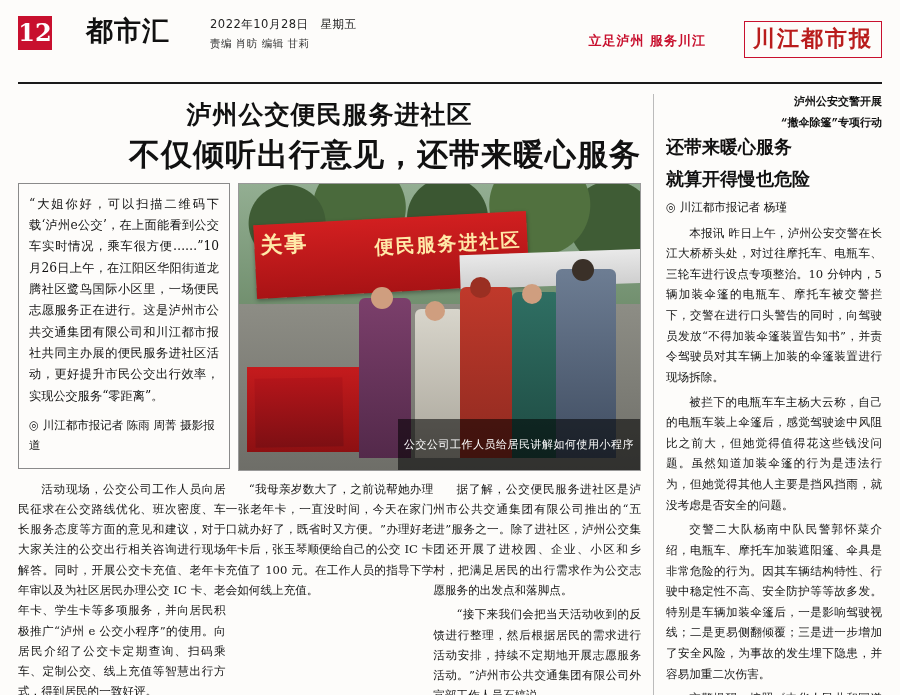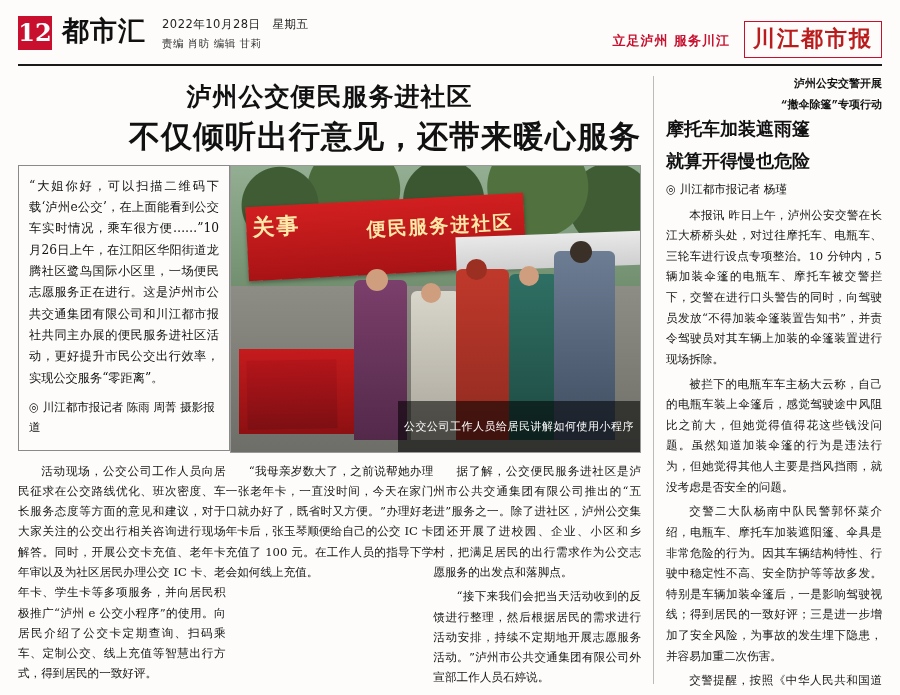--- a/index.html
+++ b/index.html
@@ -17,22 +17,23 @@
     overflow: hidden;
     box-sizing: border-box;
     padding: 14px 18px 10px 18px;
   }
 
   
   .masthead {
     display: flex;
     align-items: flex-start;
     border-bottom: 2px solid #1a1a1a;
-    padding-bottom: 4px;
+    padding-bottom: 22px;
     height: 46px;
+    gap: 24px;
   }
   .page-num {
     width: 34px;
     height: 34px;
     background: #c8102e;
     color: #fff;
     font-size: 24px;
     font-weight: bold;
     display: flex;
     align-items: center;
@@ -121,21 +122,21 @@
     font-weight: bold;
     font-family: "DejaVu Serif", "Liberation Serif", serif;
     letter-spacing: 1px;
     margin-bottom: 10px;
     line-height: 1.15;
   }
 
   
   .lead-row {
     display: flex;
-    gap: 0;
+    gap: 8px;
     margin-bottom: 8px;
   }
   .lead-box {
     width: 212px;
     border: 1px solid #8a8a8a;
     padding: 10px 10px 8px 10px;
     box-sizing: border-box;
     font-size: 12.2px;
     line-height: 1.75;
     text-align: justify;
@@ -345,25 +346,25 @@
         <div class="col">
           <p>据了解，公交便民服务进社区是泸州市公共交通集团有限公司推出的“五进”服务之一。除了进社区，泸州公交集团还开展了进校园、企业、小区和乡村，把满足居民的出行需求作为公交志愿服务的出发点和落脚点。</p>
           <p>“接下来我们会把当天活动收到的反馈进行整理，然后根据居民的需求进行活动安排，持续不定期地开展志愿服务活动。”泸州市公共交通集团有限公司外宣部工作人员石婷说。</p>
         </div>
       </div>
     </div>
 
     <div class="right-col">
       <div class="side-shoulder">泸州公安交警开展</div>
       <div class="side-shoulder">“撤伞除篷”专项行动</div>
-      <div class="side-head">摩托车加装遮雨篷</div>
+      <div class="side-head">还带来暖心服务</div>
       <div class="side-head">就算开得慢也危险</div>
       <div class="side-byline">◎ 川江都市报记者 杨瑾</div>
       <div class="side-body">
         <p>本报讯 昨日上午，泸州公安交警在长江大桥桥头处，对过往摩托车、电瓶车、三轮车进行设点专项整治。10 分钟内，5 辆加装伞篷的电瓶车、摩托车被交警拦下，交警在进行口头警告的同时，向驾驶员发放“不得加装伞篷装置告知书”，并责令驾驶员对其车辆上加装的伞篷装置进行现场拆除。</p>
         <p>被拦下的电瓶车车主杨大云称，自己的电瓶车装上伞篷后，感觉驾驶途中风阻比之前大，但她觉得值得花这些钱没问题。虽然知道加装伞篷的行为是违法行为，但她觉得其他人主要是挡风挡雨，就没考虑是否安全的问题。</p>
-        <p>交警二大队杨南中队民警郭怀菜介绍，电瓶车、摩托车加装遮阳篷、伞具是非常危险的行为。因其车辆结构特性、行驶中稳定性不高、安全防护等等故多发。特别是车辆加装伞篷后，一是影响驾驶视线；得到居民的一致好评；三是进一步增加了安全风险，为事故的发生埋下隐患，并容易加重二次伤害。</p>
+        <p>交警二大队杨南中队民警郭怀菜介绍，电瓶车、摩托车加装遮阳篷、伞具是非常危险的行为。因其车辆结构特性、行驶中稳定性不高、安全防护等等故多发。特别是车辆加装伞篷后，一是影响驾驶视线；二是更易侧翻倾覆；三是进一步增加了安全风险，为事故的发生埋下隐患，并容易加重二次伤害。</p>
         <p>交警提醒，按照《中华人民共和国道路交通安全法》规定：任何单位或个人不得擅自改变机动车已登记的结构、构造或者特征。依据《泸州市文明行为促进条例》规定：摩托车、电动自行车不得加装遮阳伞、雨篷等妨碍安全驾驶的装置。公安机关依法可处罚款，并责令恢复原状。</p>
       </div>
     </div>
 
   </div>
 </div>
 
 </body></html>

